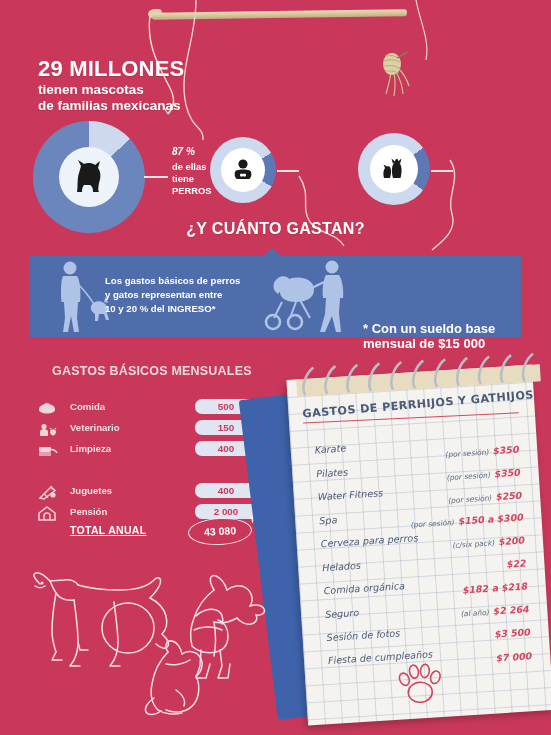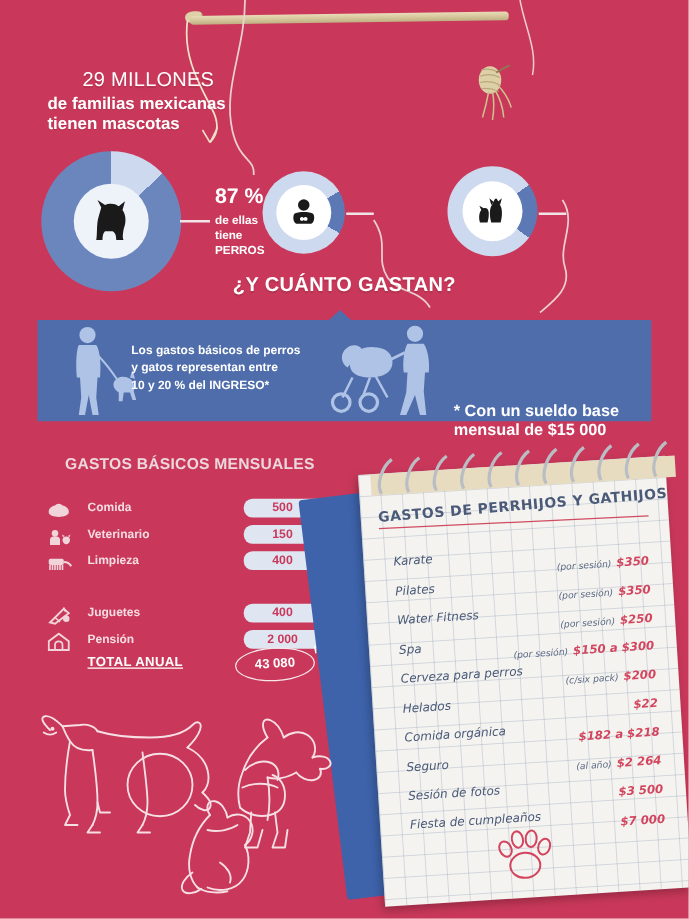--- a/index.html
+++ b/index.html
@@ -57,24 +57,23 @@
   .headline {
     position: absolute;
     left: 38px;
     top: 56px;
     width: 215px;
     line-height: 1.18;
     text-shadow: 0 1px 1px rgba(0,0,0,.12);
   }
   .headline .big {
     display: block;
-    font-size: 16px;
-    font-weight: normal;
+    font-size: 22px;
+    font-weight: bold;
     letter-spacing: .2px;
-    margin-left: 28px;
   }
   .headline .sub {
     display: block;
     font-size: 13.5px;
     font-weight: bold;
   }
 
   
   .stat {
     position: absolute;
@@ -95,24 +94,25 @@
   .leader {
     position: absolute;
     height: 1.5px;
     background: #f2e3e6;
   }
   .stat-text {
     position: absolute;
     line-height: 1.28;
   }
   .stat-text .pct {
-    font-size: 17px;
+    font-size: 10px;
     font-weight: bold;
     display: block;
     margin-bottom: 2px;
+    font-style: italic;
   }
   .stat-text .desc {
     font-size: 9.4px;
     font-weight: bold;
     display: block;
   }
 
   
   .gastan-q {
     position: absolute;
@@ -358,22 +358,22 @@
   </svg>
   <svg class="wand-tassel" viewBox="0 0 34 46">
     <ellipse cx="14" cy="12" rx="9" ry="11" fill="#ddd0a6"></ellipse>
     <path d="M7 4 Q14 2 21 6 M6 9 Q14 6 22 10 M6 14 Q14 12 22 16 M7 19 Q14 18 21 21" stroke="#b9a87c" stroke-width="1" fill="none"></path>
     <path d="M20 16 Q28 24 31 34 M18 20 Q24 30 25 42 M16 21 Q18 32 16 44 M13 21 Q11 32 8 42" stroke="#cfc08f" stroke-width="1.2" fill="none"></path>
     <path d="M19 6 Q26 2 30 0" stroke="#8b7b54" stroke-width="1.4" fill="none"></path>
   </svg>
 
   <div class="headline">
     <span class="big">29 MILLONES</span>
+    <span class="sub">tienen mascotas</span>
     <span class="sub">de familias mexicanas</span>
-    <span class="sub">tienen mascotas</span>
   </div>
 
   <div class="stat" style="left:33px; top:121px;">
     <div class="disc" style="width:112px;height:112px;background:conic-gradient(from 0deg, #cdd9ee 0deg 47deg, #6b86bd 47deg 360deg);">
       <div class="hole" style="left:26px;top:26px;width:60px;height:60px;">
         <svg width="40" height="40" viewBox="0 0 40 40">
           <path d="M12 9 L9 3 L15 7 C18 5.5 23 5.5 26 8 L31 4 L29 11 C32 15 32 21 30 26 C29 31 29 34 30 35 L24 35 C24 31 23 29 21 28 L15 28 C13 30 13 33 13 35 L8 35 C9 30 8 22 10 16 Z" fill="#1a1a1a"></path>
         </svg>
       </div>
     </div>

